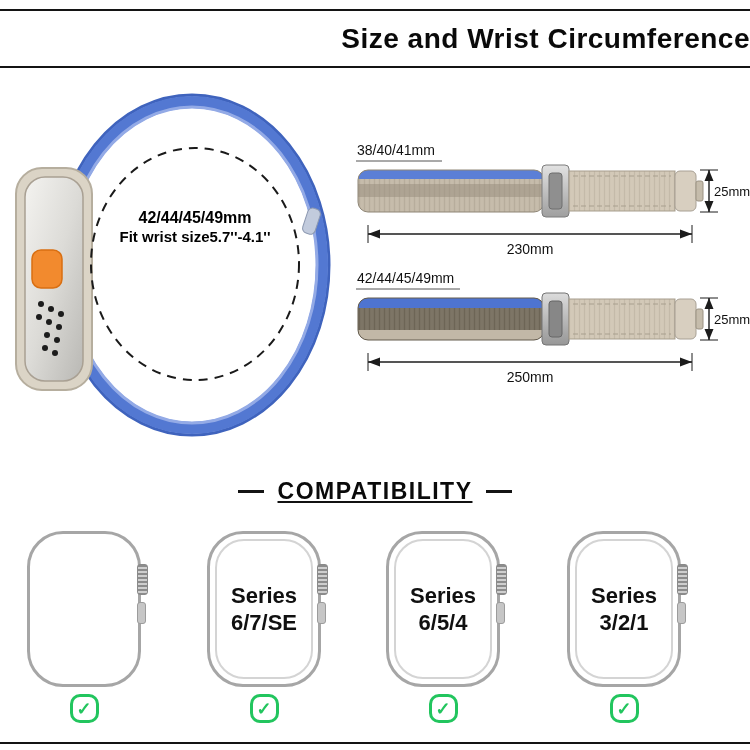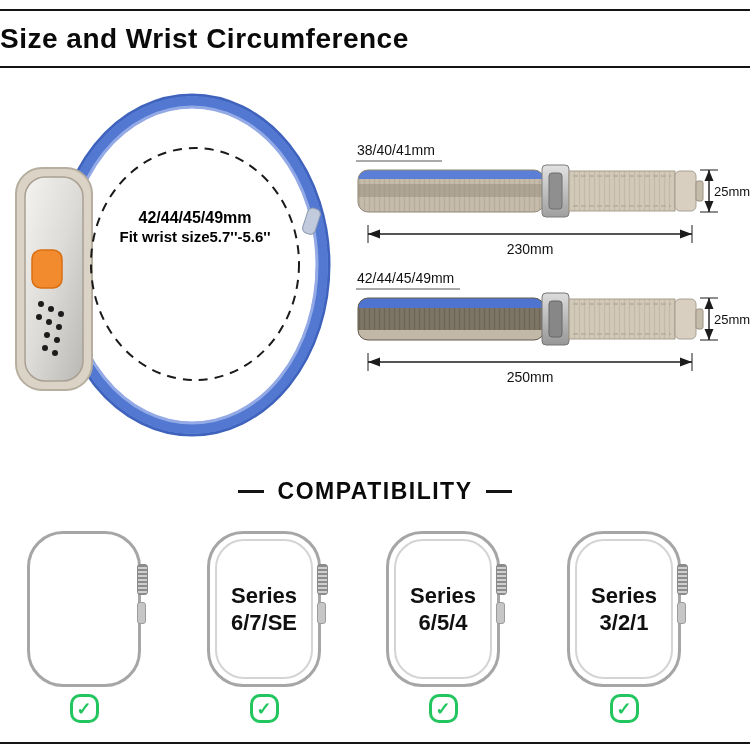--- a/index.html
+++ b/index.html
@@ -6,21 +6,21 @@
   .stage {
     position:relative; width:750px; height:750px; background:#ffffff;
     font-family:"Liberation Sans", sans-serif; overflow:hidden; color:#111;
   }
   .rule { position:absolute; left:0; right:0; height:2px; background:#141414; }
   .rule.r-top { top:9px; }
   .rule.r-under-title { top:66px; }
   .rule.r-bottom { top:742px; }
 
   .title {
-    position:absolute; top:23px; left:0; width:100%; text-align:left;
+    position:absolute; top:23px; left:0; width:100%; text-align:right;
     font-size:28px; font-weight:bold; letter-spacing:.5px; color:#0a0a0a;
   }
 
   .watch-illustration { position:absolute; left:8px; top:80px; }
 
   .size-text {
     position:absolute; left:94px; top:208px; width:202px; text-align:center;
     font-weight:bold; color:#000;
   }
   .size-text .sz { font-size:16px; line-height:19px; }
@@ -30,21 +30,21 @@
   .band-svg { position:absolute; left:352px; }
   .band-svg.row1 { top:140px; }
   .band-svg.row2 { top:268px; }
   svg text { font-family:"Liberation Sans", sans-serif; fill:#111; }
   .band-label { font-size:14px; }
   .dim-text { font-size:14px; }
   .dim-text.small { font-size:13px; }
 
   .compat {
     position:absolute; top:478px; left:0; width:100%;
-    display:flex; align-items:center; justify-content:center; gap:14px;
+    display:flex; align-items:center; justify-content:center; gap:14px;text-decoration:underline;
   }
   .compat .dash { width:26px; height:3px; background:#141414; }
   .compat .label { font-size:23px; font-weight:bold; letter-spacing:1.5px; color:#0a0a0a; }
 
   .models { position:absolute; top:531px; left:0; width:100%; height:210px; }
   .model-col {
     position:absolute; width:116px;
     display:flex; flex-direction:column; align-items:center;
   }
   .watch-frame {
@@ -110,21 +110,21 @@
           <circle cx="49" cy="260" r="3"></circle>
         <circle cx="37" cy="268" r="3"></circle>
           <circle cx="47" cy="273" r="3"></circle>
       </g>
     </g>
     <ellipse cx="187" cy="184" rx="104" ry="116" fill="none" stroke="#1a1a1a" stroke-width="2" stroke-dasharray="9 7"></ellipse>
   </svg>
 
   <div class="size-text">
     <div class="sz">42/44/45/49mm</div>
-    <div class="fit">Fit wrist size5.7''-5.6''</div>
+    <div class="fit">Fit wrist size5.7''-4.1''</div>
     <div class="gap"></div>
   </div>
 
   <svg class="band-svg row1" width="398" height="126" viewBox="0 0 398 126">
     <defs>
       <clipPath id="loopClip1">
           <rect x="6" y="30" width="186" height="42" rx="10"></rect>
         </clipPath>
       <linearGradient id="metal1" x1="0" y1="0" x2="0" y2="1">
         <stop offset="0" stop-color="#e2e2e2"></stop>

